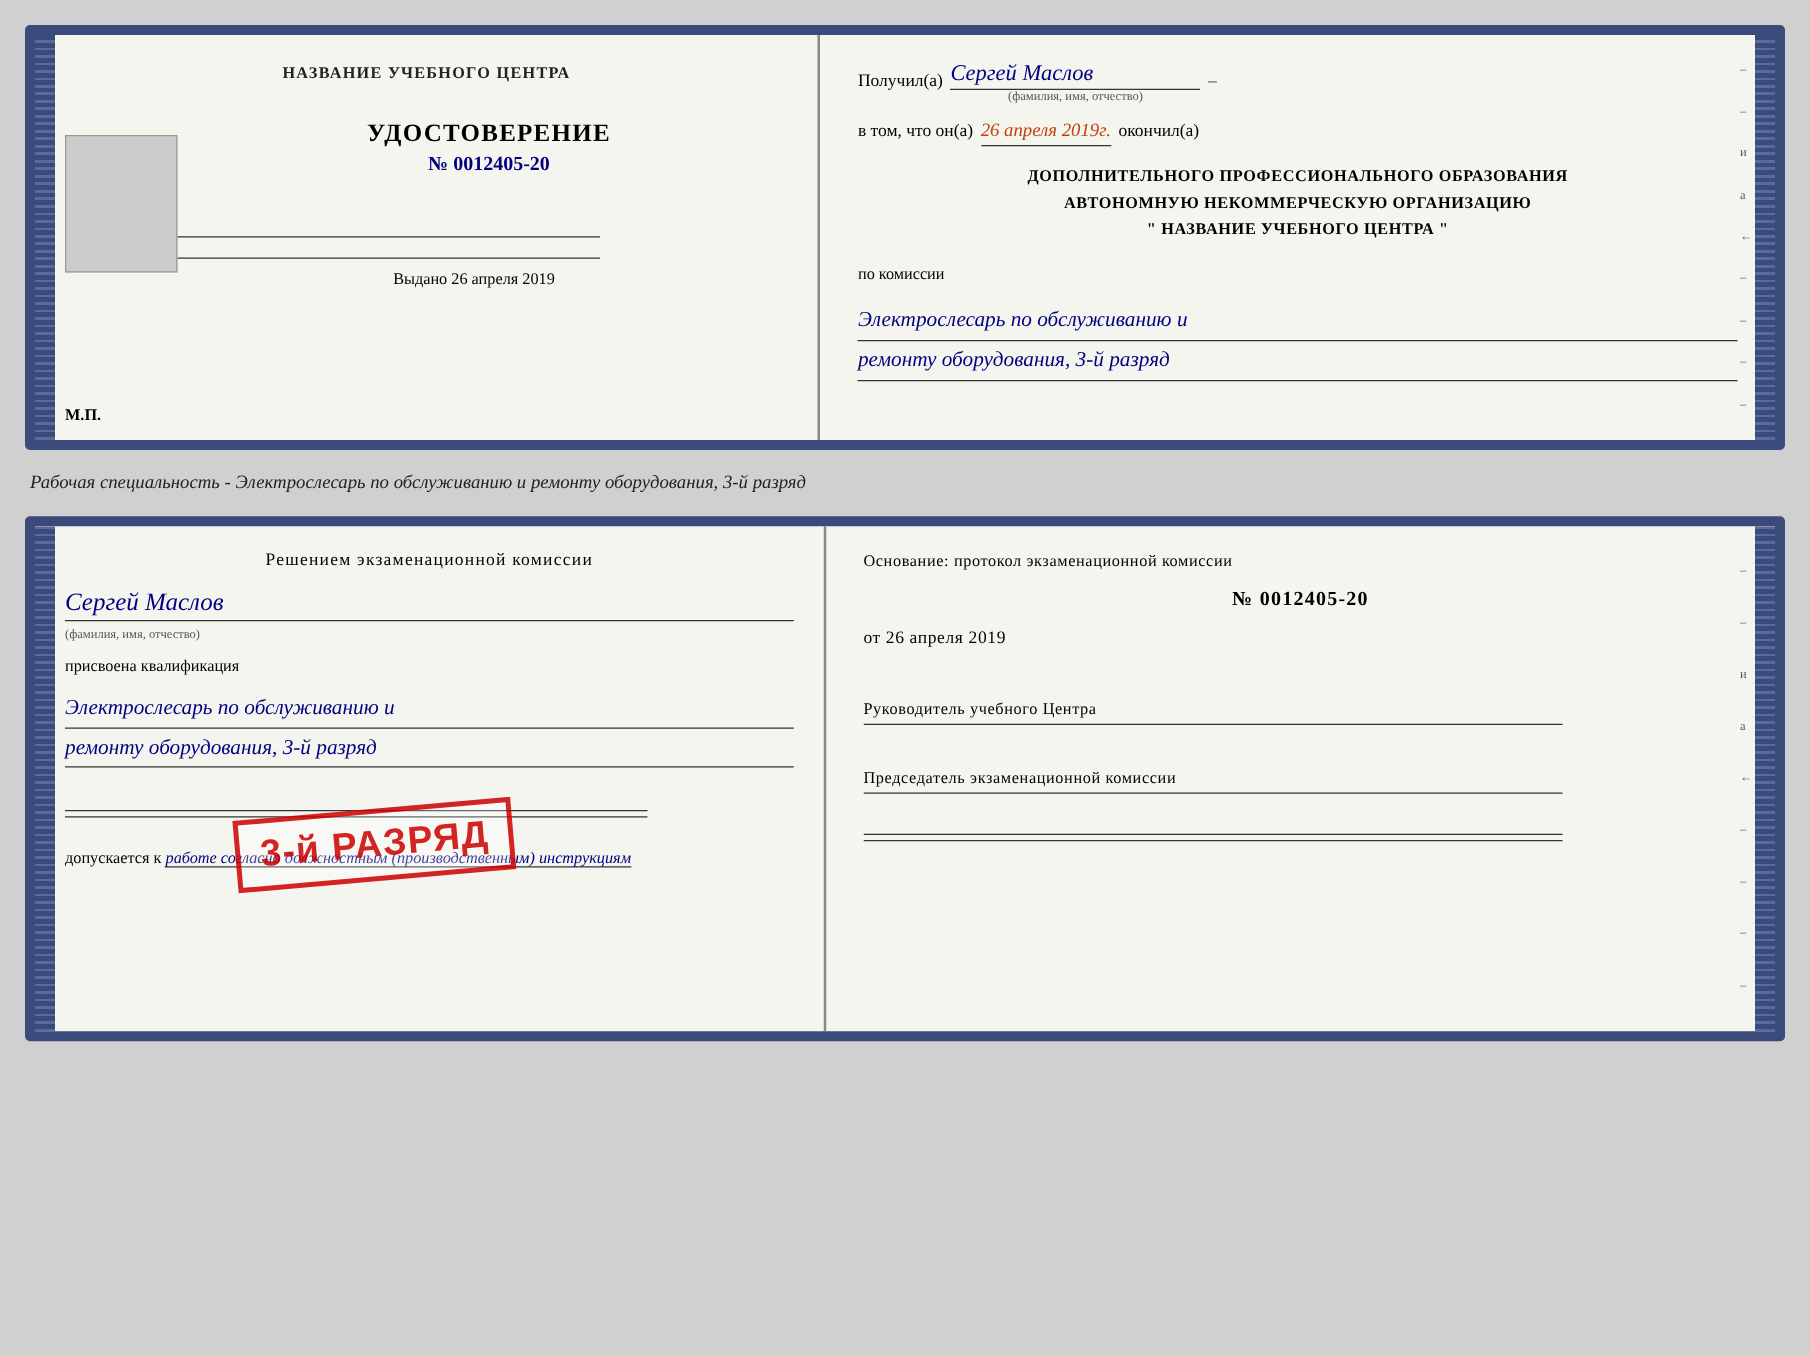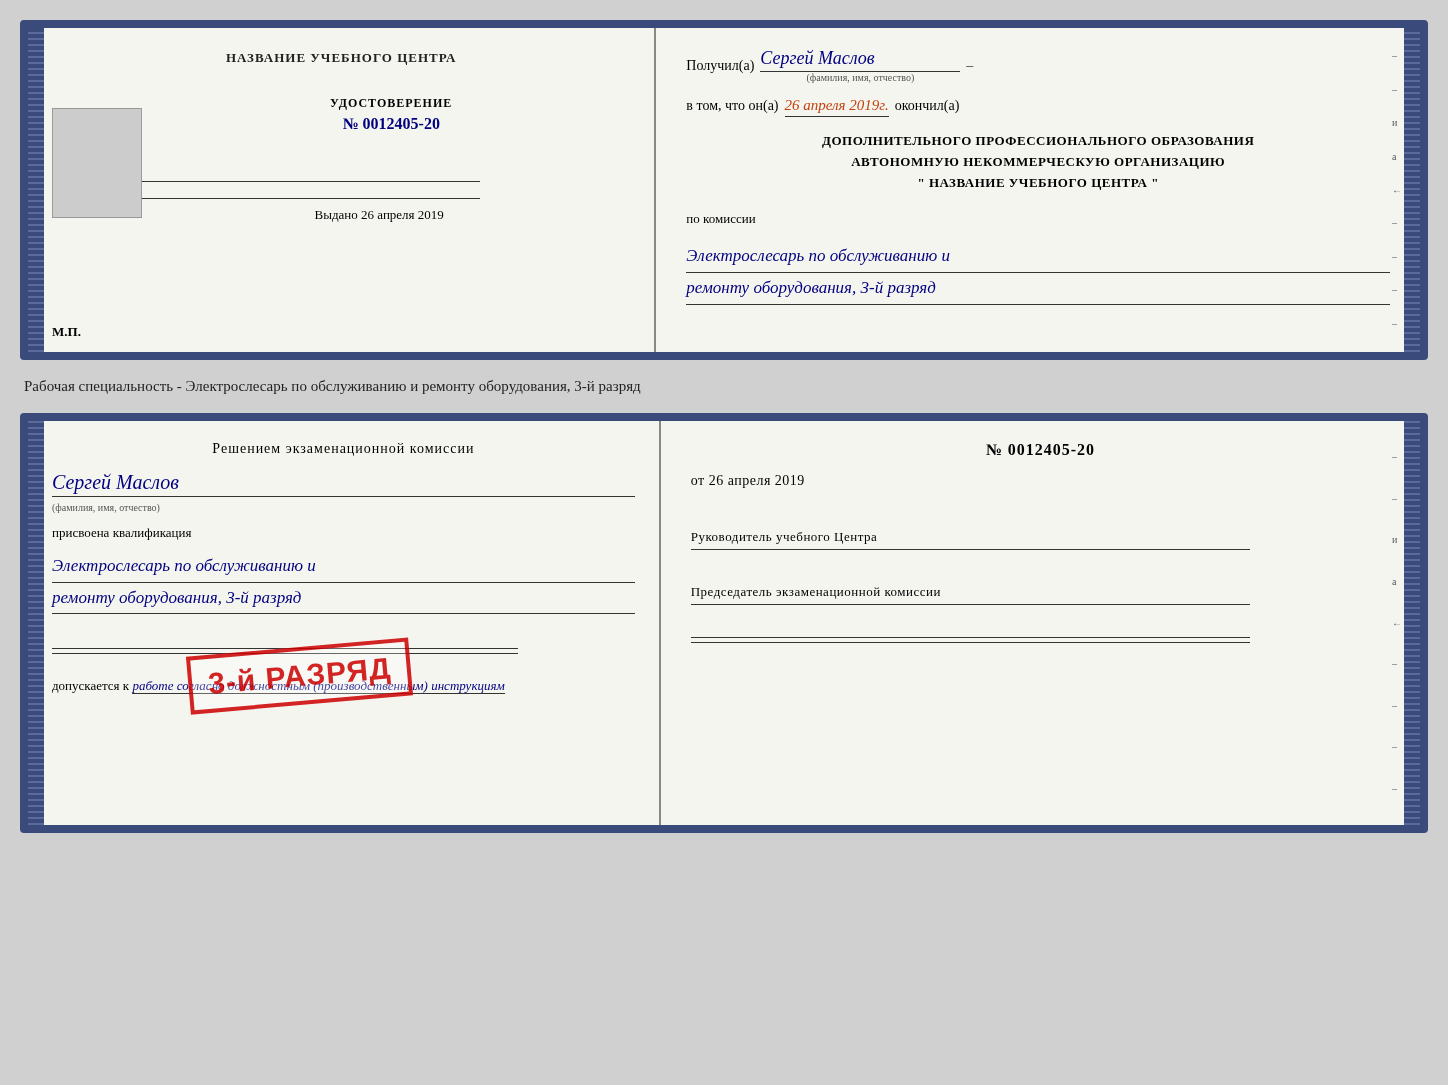--- a/index.html
+++ b/index.html
@@ -69,21 +69,21 @@
 
     .cert-left-content {
       display: flex;
       flex-direction: column;
       align-items: center;
       width: 100%;
       padding-top: 10px;
     }
 
     .udostoverenie-title {
-      font-size: 12px;
+      font-size: 20px;
       font-weight: bold;
       text-align: right;
       letter-spacing: 1px;
       margin-bottom: 4px;
       margin-left: 100px;
     }
 
     .udostoverenie-number {
       font-size: 16px;
       font-weight: bold;
@@ -175,20 +175,21 @@
       border-bottom: 1px solid #333;
       line-height: 1.8;
       display: block;
     }
 
     
     .specialty-text {
       font-size: 15px;
       color: #222;
       padding: 6px 4px;
+      font-style: italic;
     }
 
     
     .certificate-bottom {
       background: #f5f5f0;
       border: 8px solid #3a4a7a;
       border-radius: 4px;
       display: flex;
       width: 100%;
       min-height: 420px;
@@ -438,20 +439,21 @@
         <div class="sig-line"></div>
       </div>
 
       <div class="dopuskaetsya-row">
         <span>допускается к</span>
         <span class="dopuskaetsya-italic">работе согласно должностным (производственным) инструкциям</span>
       </div>
     </div>
 
     <div class="bottom-right-panel">
+      <div class="osnovaniye-text">Основание: протокол экзаменационной комиссии</div>
       <div class="protocol-number">№  0012405-20</div>
       <div class="ot-date">
         <span>от</span>
         <span>26 апреля 2019</span>
       </div>
 
       <div style="margin-top:16px;">
         <div class="rukovoditel-text">Руководитель учебного Центра</div>
         <div class="sig-line"></div>
       </div>

